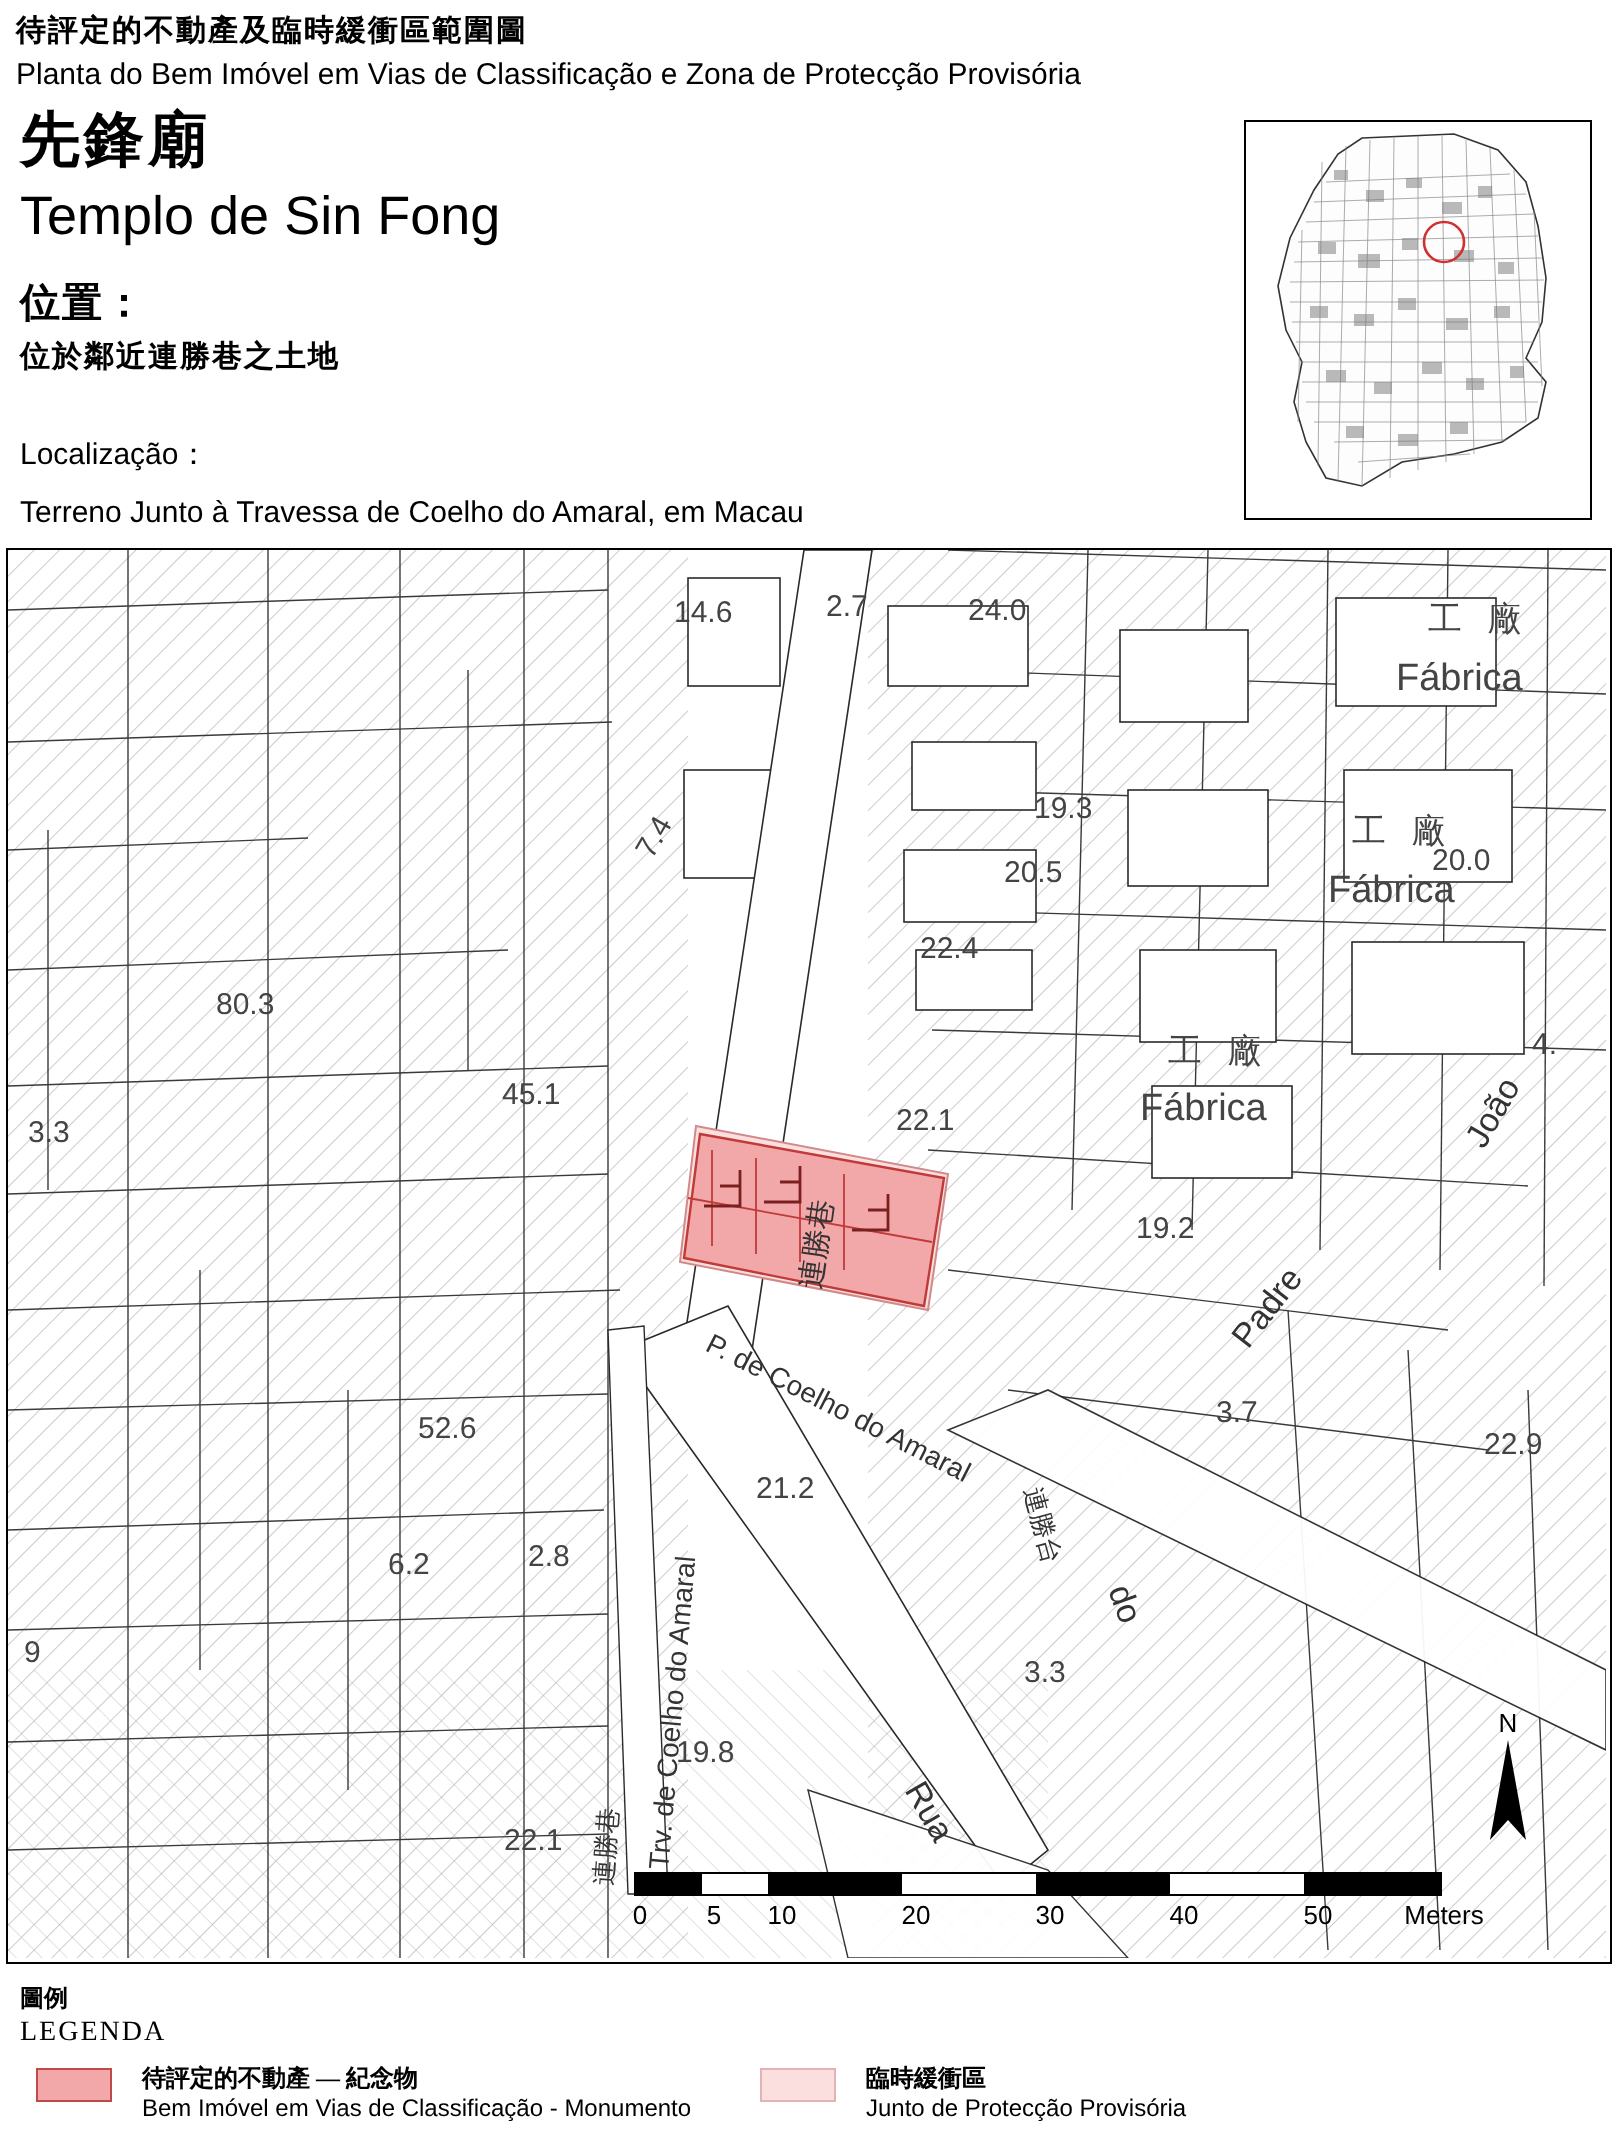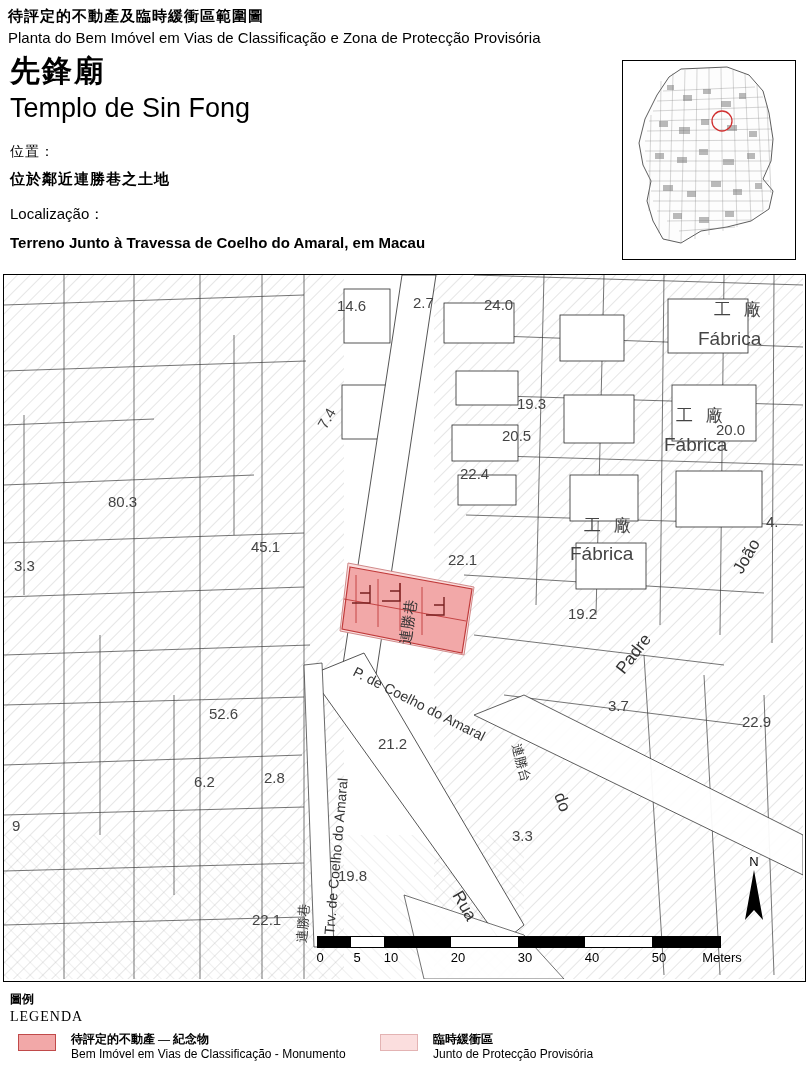--- a/index.html
+++ b/index.html
@@ -15,24 +15,24 @@
   
   .hdr{padding:6px 8px 0 8px;}
   .hdr .cn{font-family:"Liberation Serif", serif;font-size:15px;font-weight:bold;letter-spacing:1px;line-height:20px;}
   .hdr .pt{font-size:15px;line-height:22px;margin-top:1px;}
 
   .titleblock{margin:4px 0 0 10px;}
   .titleblock .t-cn{font-family:"Liberation Serif", serif;font-size:30px;font-weight:bold;letter-spacing:2px;line-height:36px;}
   .titleblock .t-pt{font-size:27px;line-height:34px;font-weight:normal;margin-top:2px;}
 
   .loc{margin:14px 0 0 10px;}
-  .loc .lab{font-family:"Liberation Serif", serif;font-size:14px;font-weight:normal;line-height:26px;letter-spacing:1px;}
+  .loc .lab{font-family:"Liberation Serif", serif;font-size:20px;font-weight:bold;line-height:26px;letter-spacing:1px;}
   .loc .val{font-family:"Liberation Serif", serif;font-size:15px;font-weight:bold;line-height:28px;letter-spacing:1px;}
-  .loc .lab-pt{font-size:15px;line-height:30px;margin-top:6px;}
-  .loc .val-pt{font-size:15px;line-height:28px;margin-top:0;font-weight:bold;}
+  .loc .lab-pt{font-size:15px;line-height:30px;margin-top:20px;}
+  .loc .val-pt{font-size:15px;line-height:28px;margin-top:0;}
 
   
   .inset{
     position:absolute;left:622px;top:60px;width:172px;height:198px;
     border:1px solid #000;background:#fff;overflow:hidden;
   }
   .inset svg{display:block;}
 
   
   .mapframe{

